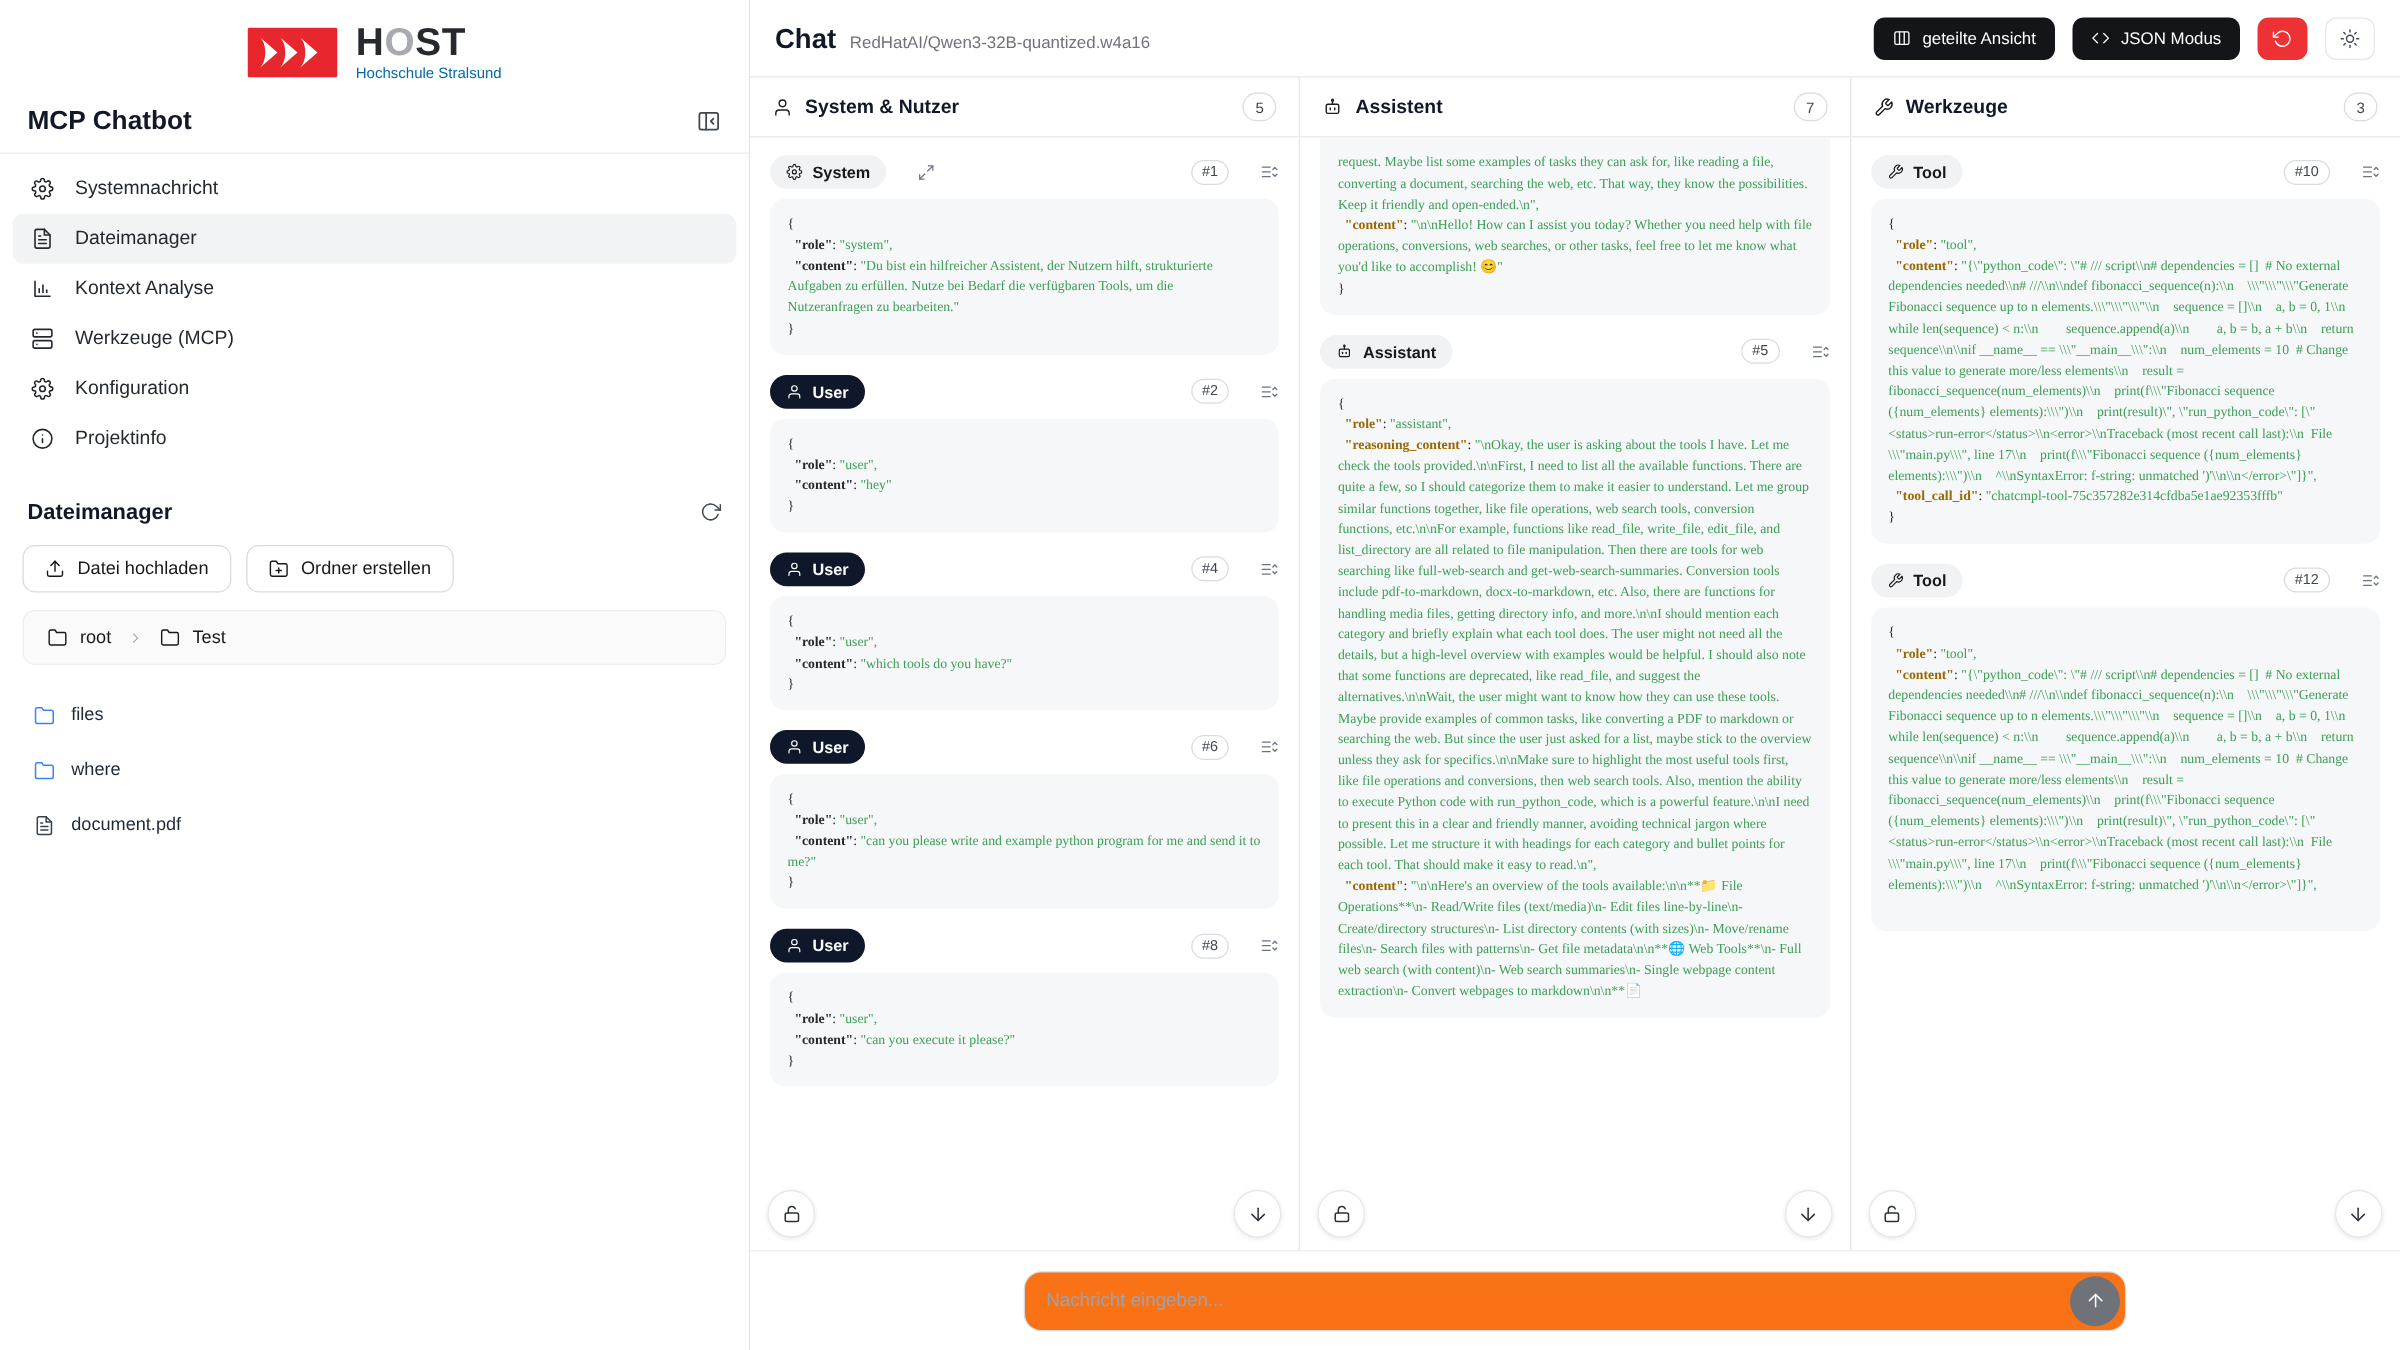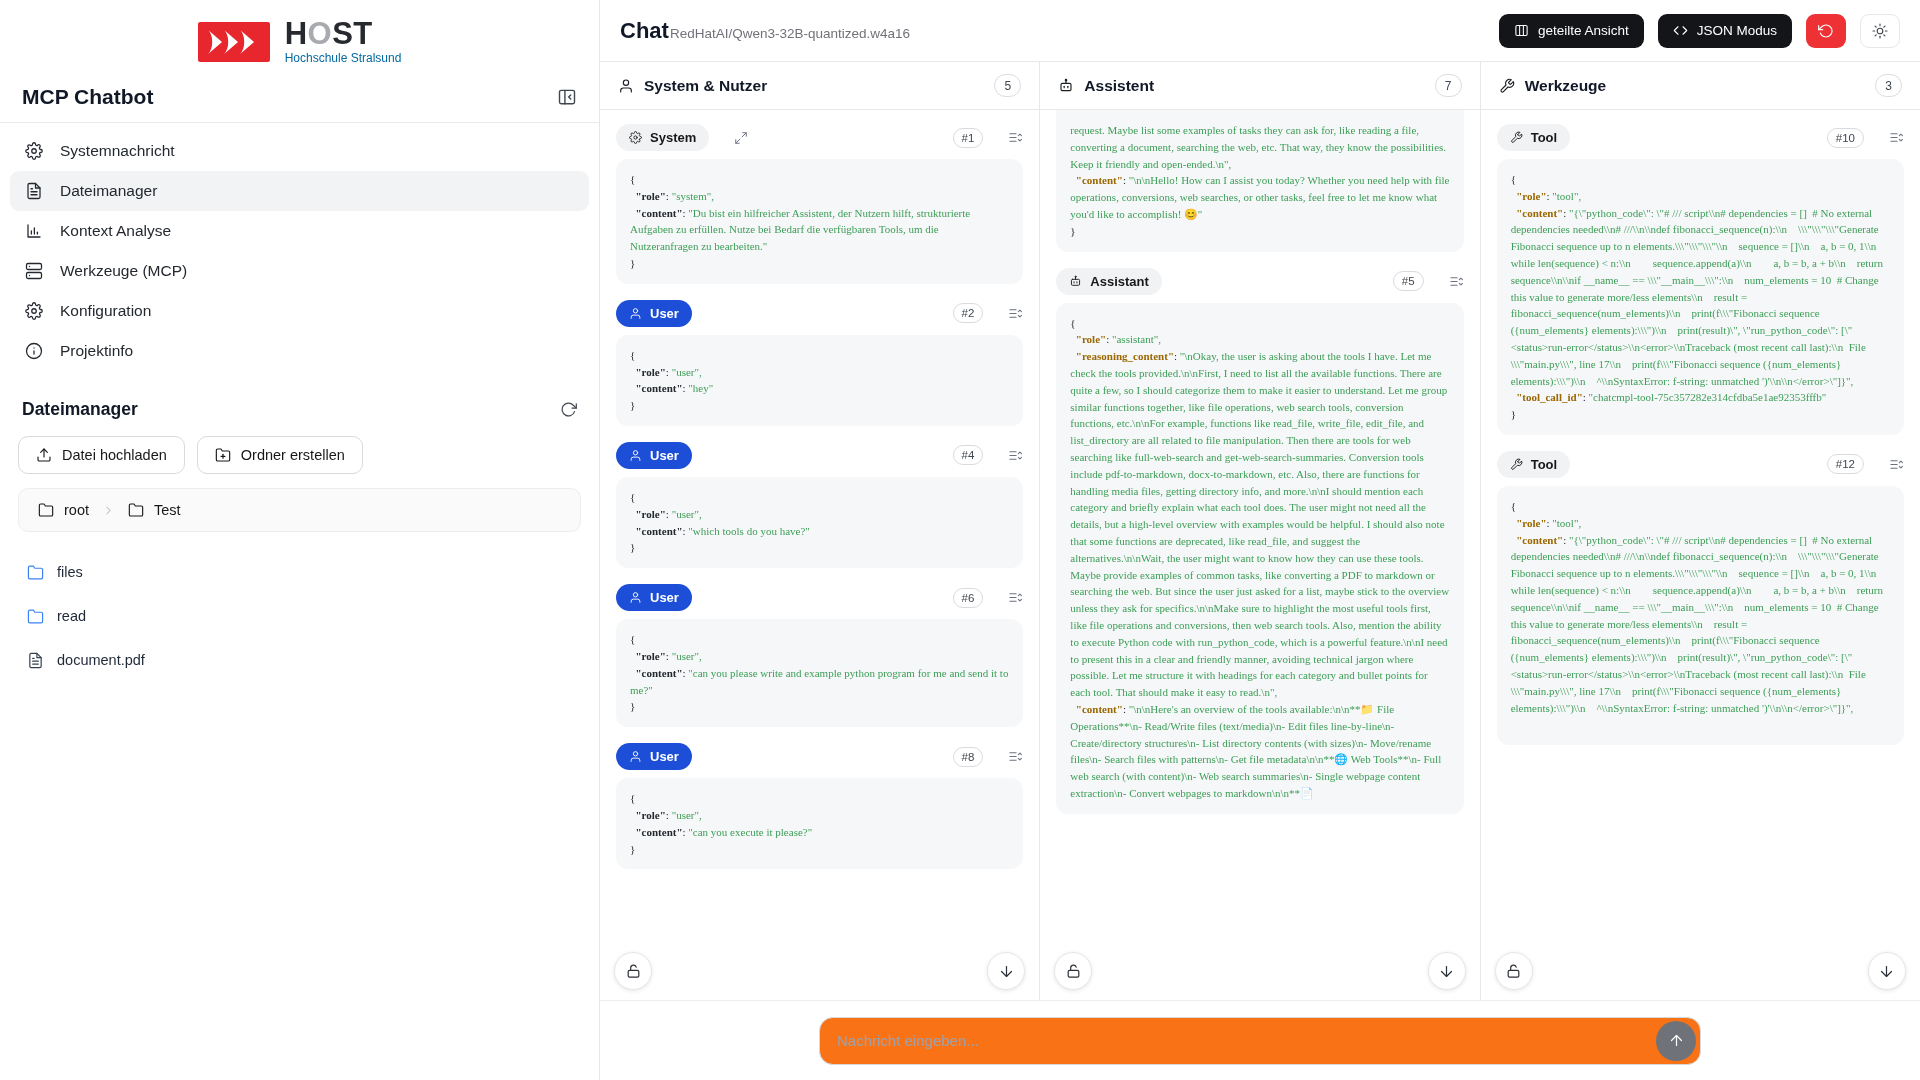--- a/index.html
+++ b/index.html
@@ -35,42 +35,42 @@
   .crumb-sep{color:#9ca3af}.crumb-sep svg{width:13px;height:13px}
   .file-list{margin-top:18px}
   .file-row{display:flex;align-items:center;gap:13px;height:44px;padding:0 27px;font-size:14.5px;cursor:pointer;color:#1f2937}
   .file-row .icn svg{width:17px;height:17px}
   .file-row .icn.folder{color:#3b82f6}
   .file-row .icn.file{color:#374151}
 
   
   .main{flex:1;display:flex;flex-direction:column;min-width:0}
   .main-head{height:62px;display:flex;align-items:center;justify-content:space-between;padding:0 20px;border-bottom:1px solid #e7e8ea}
-  .title-wrap{display:flex;align-items:baseline;gap:1px}
+  .title-wrap{display:flex;align-items:baseline;gap:11px}
   .title-wrap h1{font-size:22px;font-weight:bold;color:#111827}
   .model{font-size:13.5px;color:#71717a}
   .head-actions{display:flex;gap:14px;}
   .dark-btn{display:flex;align-items:center;gap:9px;background:var(--dark);color:#fff;border:none;border-radius:9px;height:34px;padding:0 15px;font-size:13.5px;font-family:inherit;cursor:pointer}
   .dark-btn svg{width:15px;height:15px}
   .sq-btn{width:40px;height:34px;border-radius:9px;display:flex;align-items:center;justify-content:center;cursor:pointer}
   .red-btn{background:var(--red-btn);border:none;color:#fff}
   .ghost-btn{background:#fff;border:1px solid #e5e7eb;color:#3f4750}
   .sq-btn svg{width:16px;height:16px}
 
   .columns{flex:1;display:flex;min-height:0}
   .col{flex:1 1 0;min-width:0;position:relative;display:flex;flex-direction:column;overflow:hidden}
   .col+.col{border-left:1px solid #e7e8ea}
   .col-head{height:48px;min-height:48px;display:flex;align-items:center;gap:10px;padding:0 18px;border-bottom:1px solid #e7e8ea}
   .col-head .icn svg{width:16px;height:16px}
   .col-title{font-size:15.5px;font-weight:600;color:#111827}
   .count-badge{margin-left:auto;border:1px solid #d9dbde;border-radius:999px;height:23px;min-width:27px;display:flex;align-items:center;justify-content:center;font-size:12px;color:#3f4750;padding:0 8px;background:#fff}
   .col-body{flex:1;overflow:hidden;padding:14px 16px 0;display:flex;flex-direction:column;gap:16px}
   .card-head{display:flex;align-items:center;gap:25px;margin-bottom:8px}
   .pill{display:inline-flex;align-items:center;gap:8px;background:#f1f2f4;border-radius:999px;height:27px;padding:0 13px;font-size:13px;font-weight:600;color:#18181b}
-  .pill.dark{background:#1d4ed8;color:#fff}
+  .pill.dark{background:#0f172a;color:#fff}
   .pill .icn svg{width:13px;height:13px}
   .spacer{flex:1}
   .id-badge{border:1px solid #d9dbde;border-radius:999px;font-size:11.5px;color:#3f4750;padding:3px 8px;background:#fff}
   .expand-btn svg{width:14px;height:14px;color:#6b7280}
   .reorder-btn svg{width:15px;height:15px;color:#6b7280}
   .code{background:#f6f7f8;border-radius:12px;padding:12px 14px;font-family:Liberation Serif, serif;
     font-size:11px;line-height:16.8px;white-space:pre-wrap;overflow-wrap:anywhere;word-break:break-word;color:#24292f}
   .card.partial .code{border-top-left-radius:0;border-top-right-radius:0;margin-top:-14px}
   .jp{color:#24292f}
   .js{color:var(--green)}
@@ -250,21 +250,21 @@
             </svg>
           </span>
           <span>files</span>
         </div>
         <div class="file-row">
           <span class="icn folder">
             <svg viewBox="0 0 24 24">
               <path d="M22 19a2 2 0 0 1-2 2H4a2 2 0 0 1-2-2V5a2 2 0 0 1 2-2h5l2 3h9a2 2 0 0 1 2 2z"></path>
             </svg>
           </span>
-          <span>read</span>
+          <span>where</span>
         </div>
         <div class="file-row">
           <span class="icn file">
             <svg viewBox="0 0 24 24">
               <path d="M14 2H6a2 2 0 0 0-2 2v16a2 2 0 0 0 2 2h12a2 2 0 0 0 2-2V8z"></path>
               <polyline points="14 2 14 8 20 8"></polyline>
               <line x1="16" y1="13" x2="8" y2="13"></line>
               <line x1="16" y1="17" x2="8" y2="17"></line>
               <polyline points="10 9 9 9 8 9"></polyline>
             </svg>

